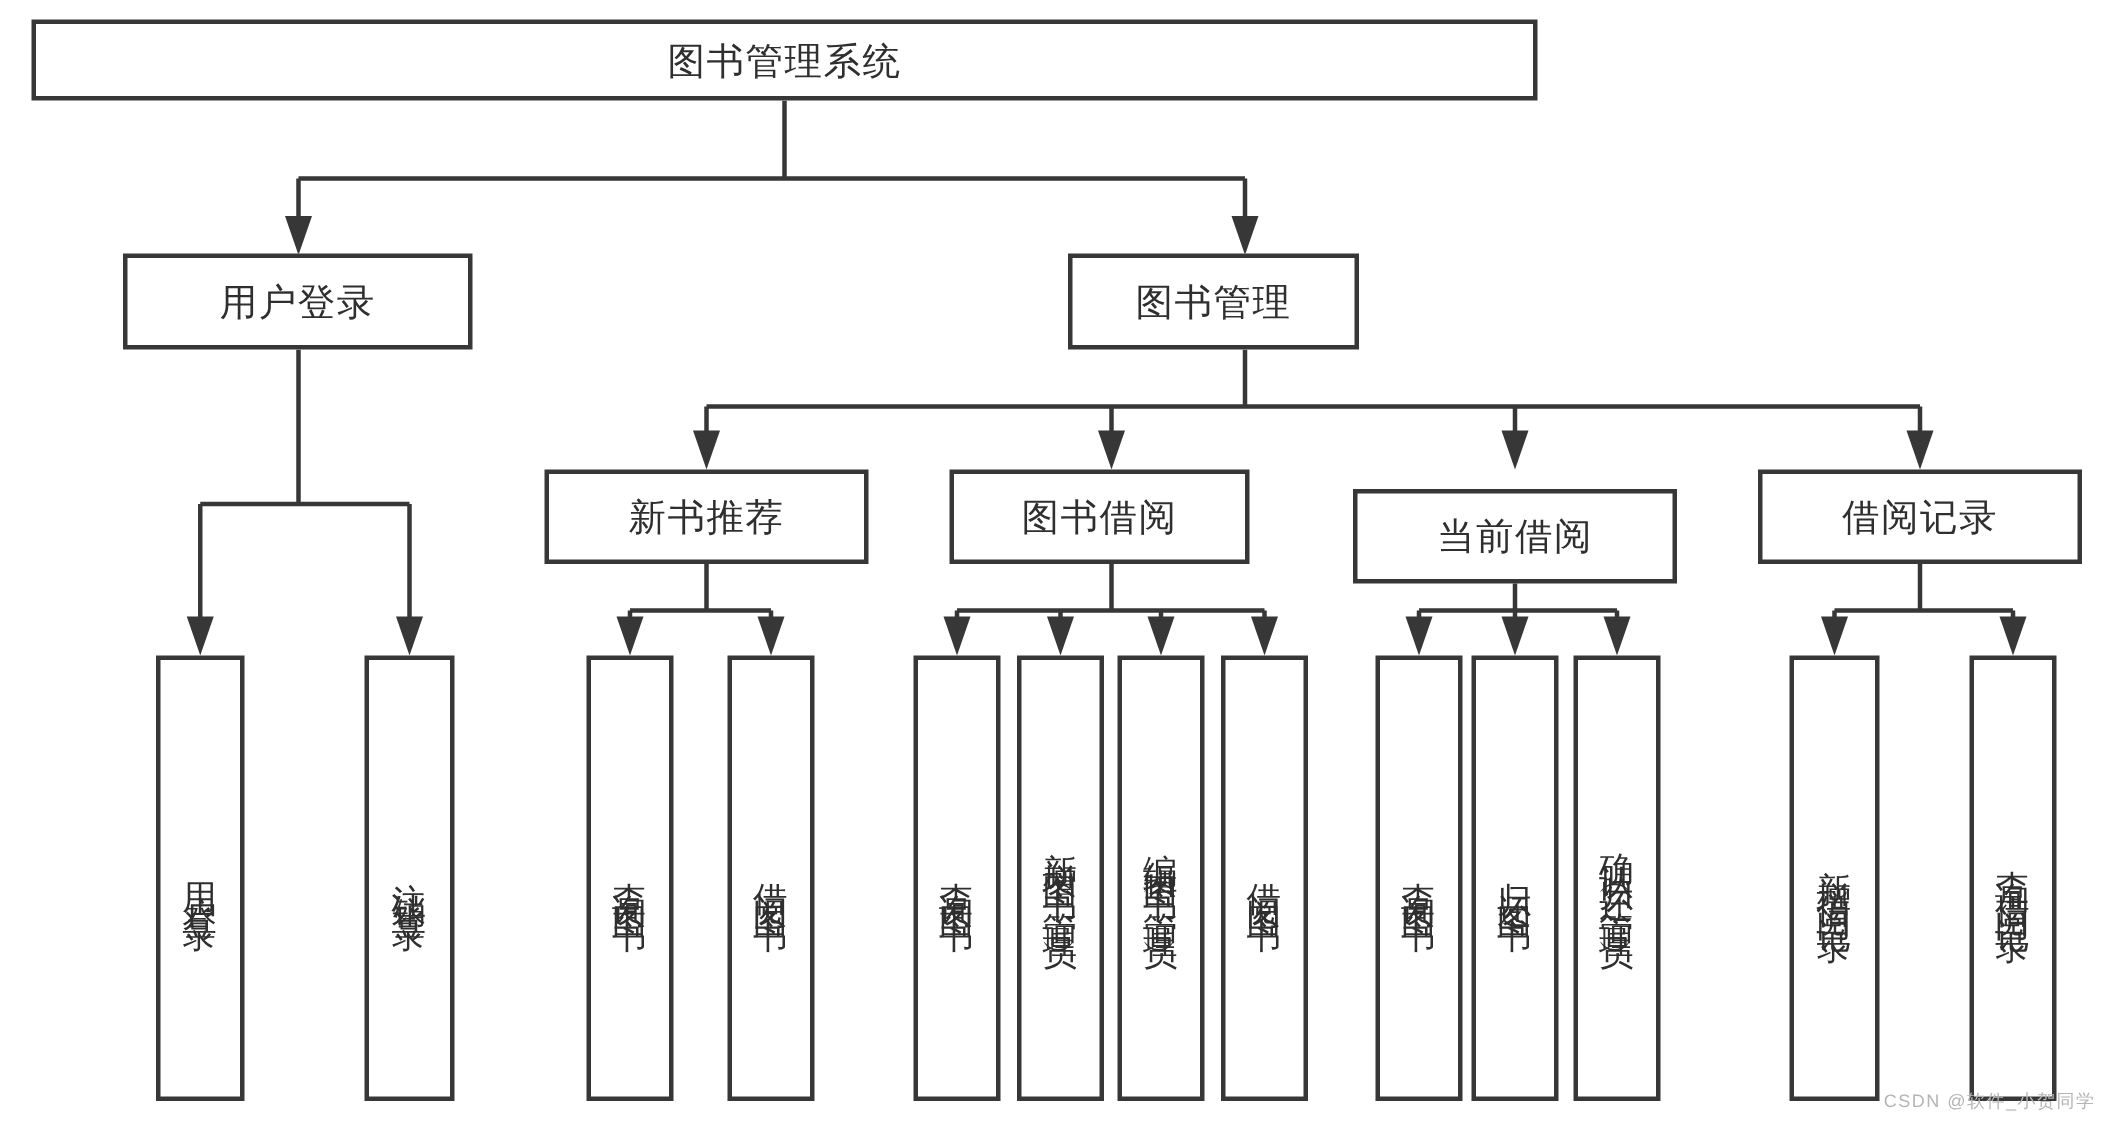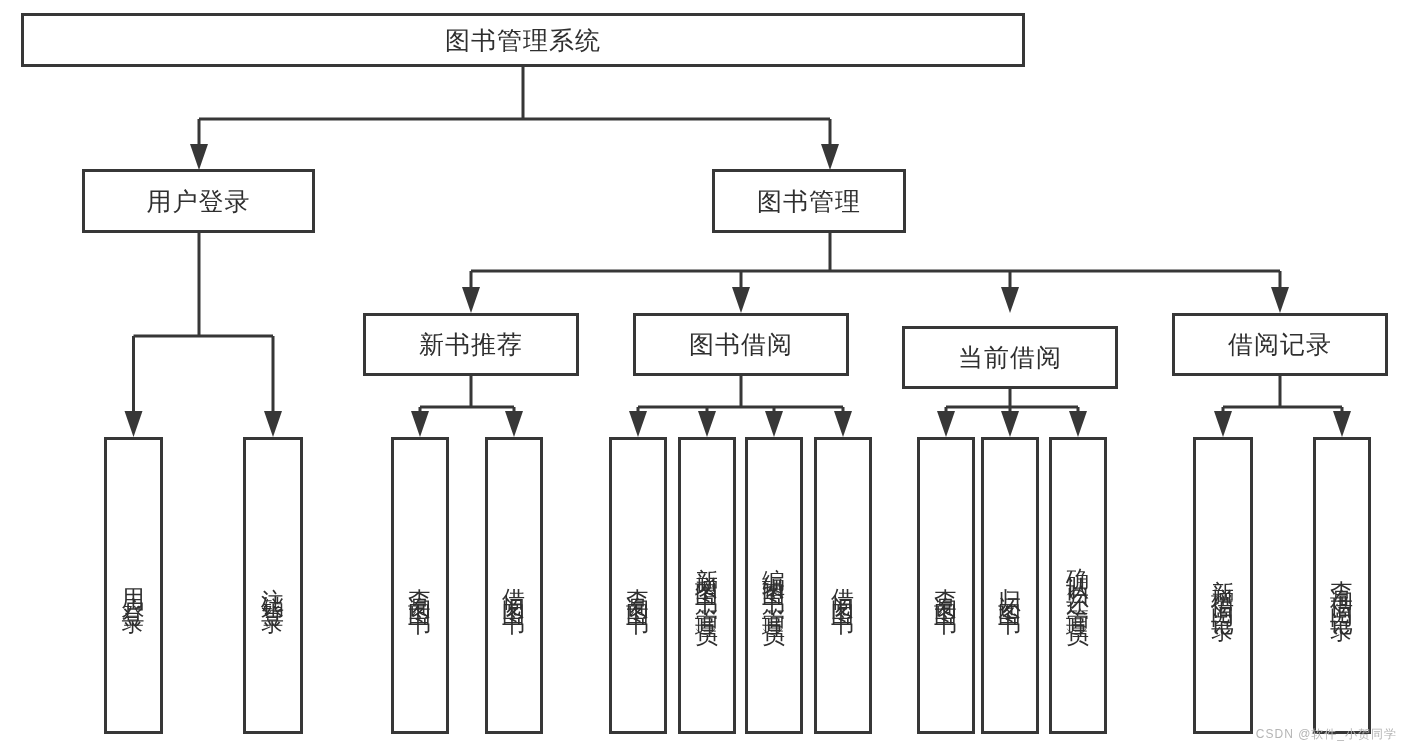--- a/index.html
+++ b/index.html
@@ -101,21 +101,21 @@
   <div class="node h" style="left:82px; top:169px; width:233px; height:64px;">
     <span class="label">用户登录</span>
   </div>
   <div class="node h" style="left:712px; top:169px; width:194px; height:64px;">
     <span class="label">图书管理</span>
   </div>
 
   <div class="node h" style="left:363px; top:313px; width:216px; height:63px;">
     <span class="label">新书推荐</span>
   </div>
-  <div class="node h" style="left:633px; top:313px; width:216px; height:63px;">
+  <div class="node h" style="left:633px; top:313px; width:200px; height:63px;">
     <span class="label">图书借阅</span>
   </div>
   <div class="node h" style="left:902px; top:326px; width:216px; height:63px;">
     <span class="label">当前借阅</span>
   </div>
   <div class="node h" style="left:1172px; top:313px; width:216px; height:63px;">
     <span class="label">借阅记录</span>
   </div>
 
   <div class="node v" style="left:104px; top:437px; width:59px; height:297px;">

